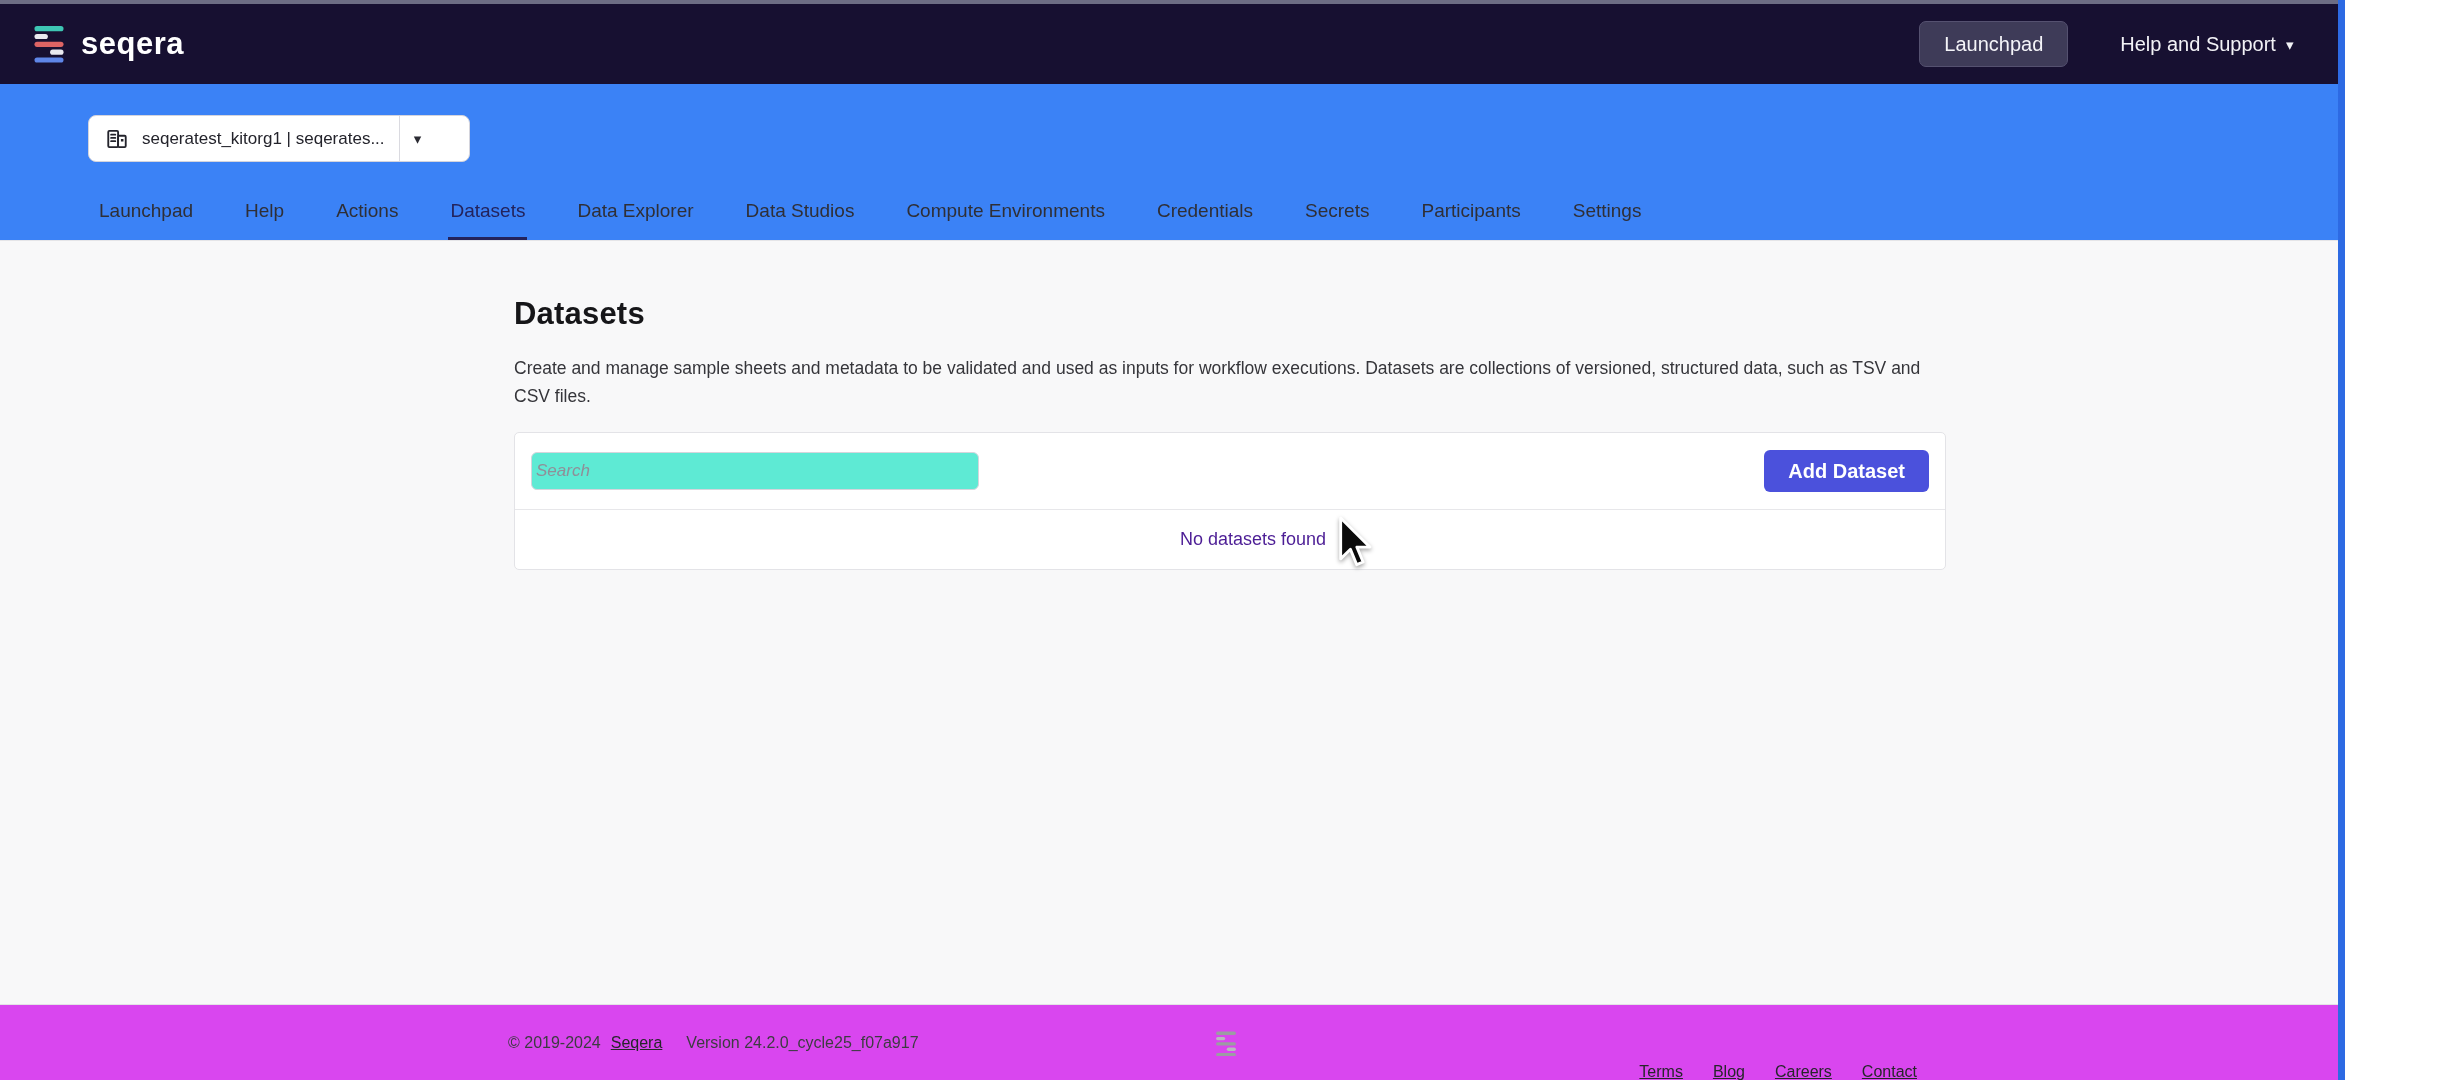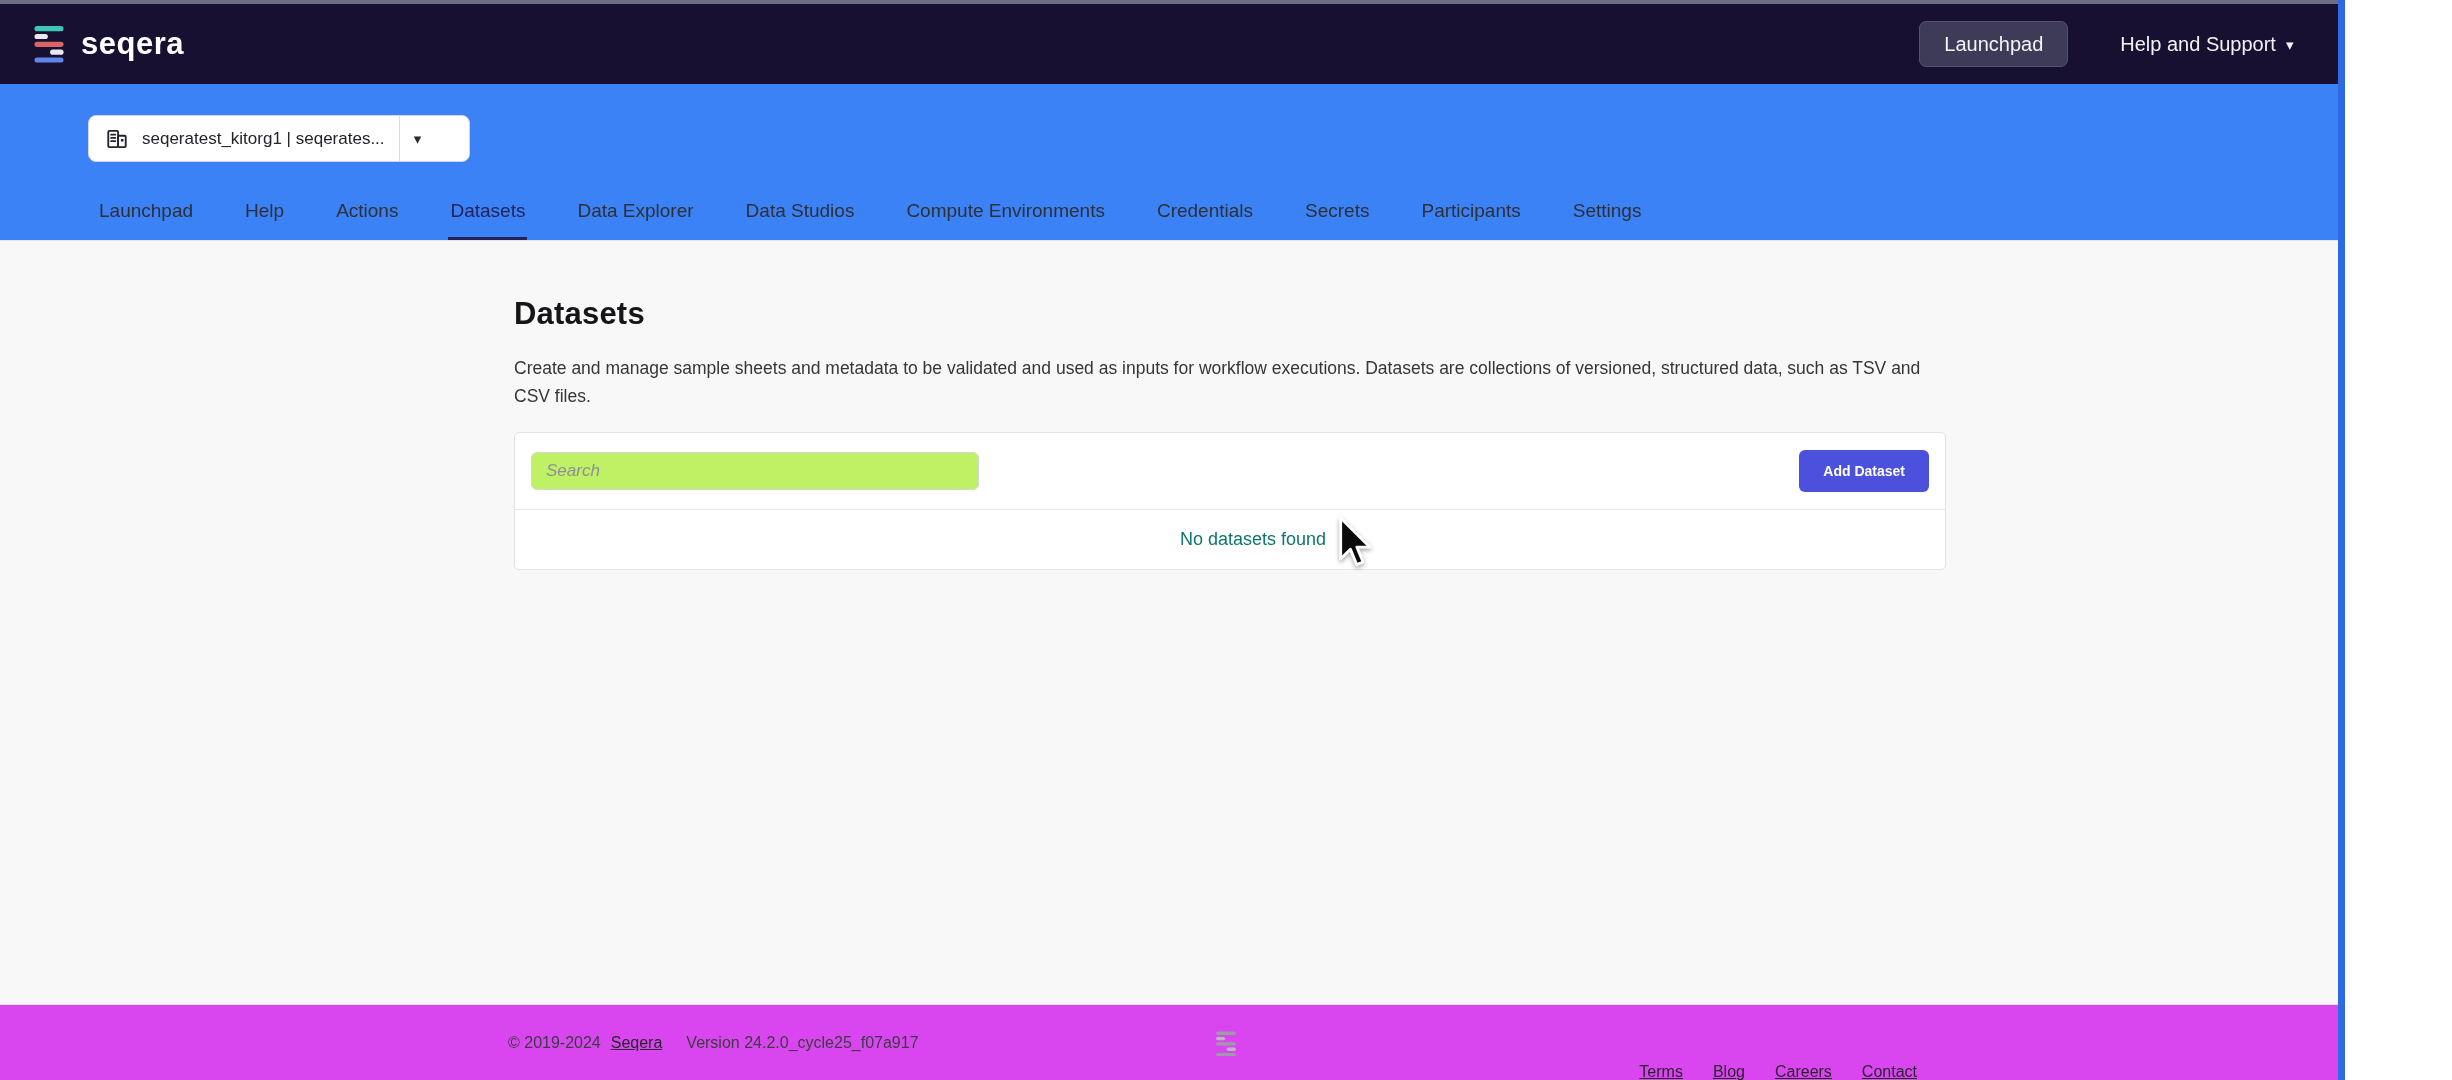--- a/index.html
+++ b/index.html
@@ -50,28 +50,28 @@
 
   
   .content { position:absolute; left:0; top:241px; width:2452px; height:763px; background:#f8f8f9; }
   .main-col { position:absolute; left:514px; top:0; width:1432px; }
   .page-title { margin-top:55px; font-size:31px; font-weight:700; color:#161619; letter-spacing:.2px; }
   .page-desc { margin-top:22px; font-size:17.5px; line-height:28px; color:#35353a; }
 
   .card { margin-top:22px; background:#fff; border:1px solid #e3e3e7; border-radius:5px; }
   .card-header { display:flex; align-items:center; justify-content:space-between; padding:17px 16px; }
   .search-input { width:448px; height:38px; border:1px solid #d5d5dc; border-radius:6px;
-                  padding:0 14px; font-size:17px; color:#2c2c33; background:#bef264; outline:none;
+                  padding:0 4px; font-size:17px; color:#2c2c33; background:#5eead4; outline:none;
                   font-family:"Liberation Sans","DejaVu Sans",sans-serif; }
   .search-input::placeholder { color:#8f8f98; font-style:italic; }
   .add-btn { height:42px; padding:0 24px; background:#4b51dc; color:#fff; border:none;
-             border-radius:6px; font-size:14px; font-weight:600; cursor:pointer;
+             border-radius:6px; font-size:20px; font-weight:600; cursor:pointer;
              font-family:"Liberation Sans","DejaVu Sans",sans-serif; }
   .card-body { border-top:1px solid #e7e7ea; height:60px; display:flex; align-items:center; justify-content:center; }
-  .empty-msg { font-size:18px; color:#0f766e;margin-left:46px; }
+  .empty-msg { font-size:18px; color:#4c1d95;margin-left:46px; }
 
   
   .footer { position:absolute; left:0; top:1004px; width:2452px; height:76px;
             background:#d946ef; border-top:1px solid #e3e3e6; }
   .footer-left { position:absolute; left:508px; top:0; height:76px; display:flex; align-items:center;
                  gap:10px; font-size:16px; color:#3c3c40; }
   .footer-left a, .footer-links a { color:#26262a; text-decoration:underline; cursor:pointer; }
   .footer-version { margin-left:14px;text-align:right; }
   .footer-logo { position:absolute; left:1213px; top:25px; }
   .footer-links { position:absolute; right:535px; top:0; height:76px; display:flex; align-items:flex-end;

